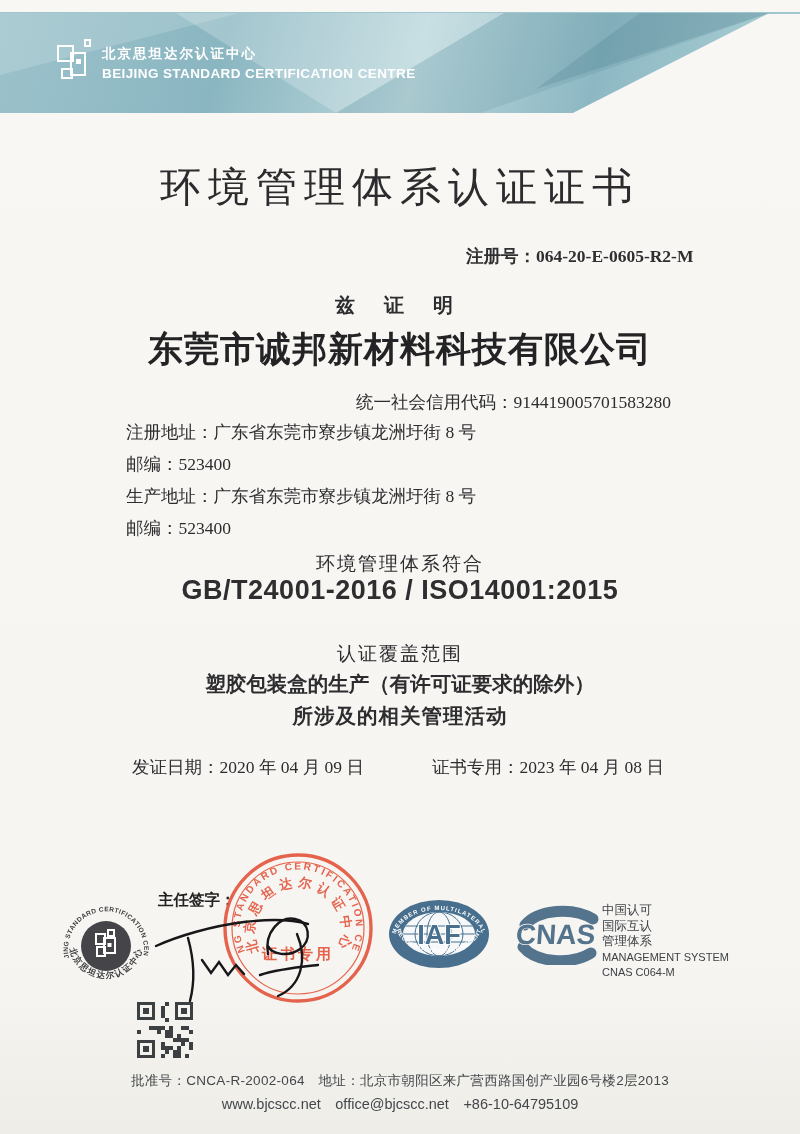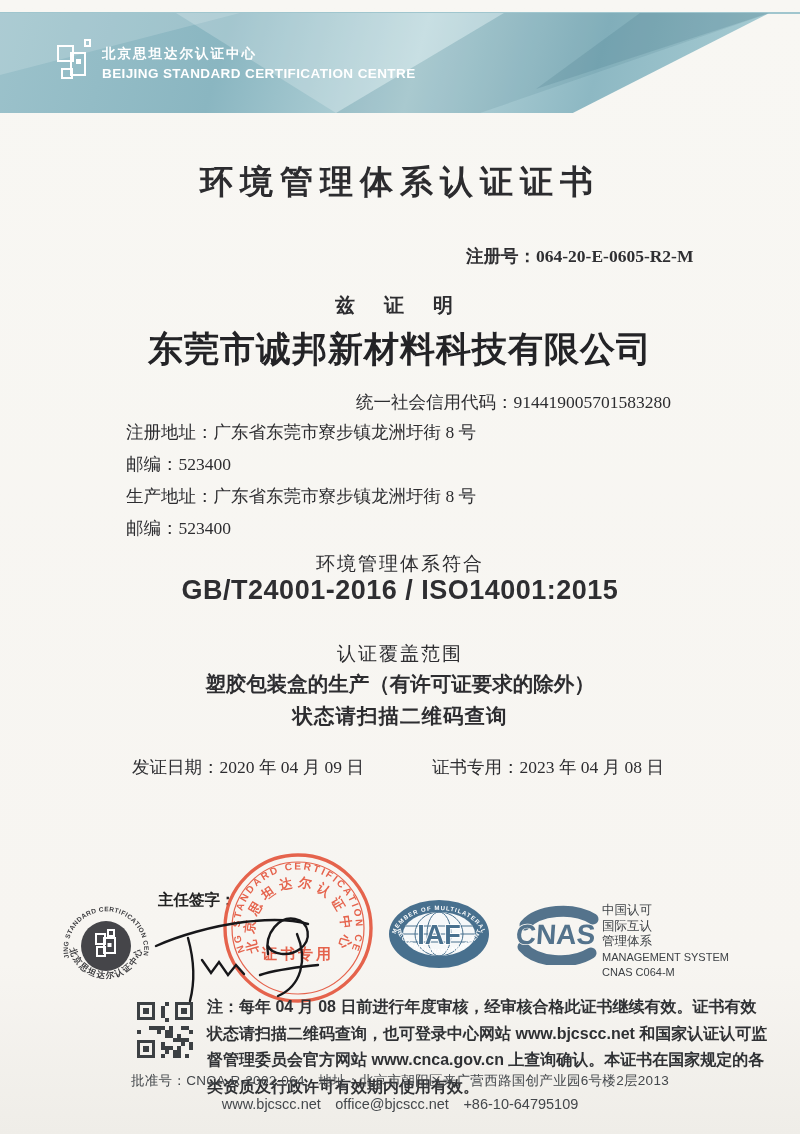--- a/index.html
+++ b/index.html
@@ -29,21 +29,21 @@
   .hl3 { left:19px; top:22px; width:5px; height:5px; background:#fff; }
   .hl4 { left:27px; top:2px; width:7px; height:8px; border:2px solid #fff; }
   .hl5 { left:4px; top:31px; width:12px; height:11px; border:2.5px solid #fff; }
   .horg { position:absolute; left:102px; top:45px; color:#fff;
     font-family:"Liberation Sans","DejaVu Sans",sans-serif; }
   .horg .cn { font-size:13.5px; letter-spacing:2px; font-weight:600; }
   .horg .en { font-size:13.5px; font-weight:700; letter-spacing:.4px; margin-top:3px; }
   
   .abs { position:absolute; }
   .ctr { left:0; width:800px; text-align:center; }
-  .title { top:160px; font-size:33px; font-weight:700; letter-spacing:7px; color:#2c2c2f; }
+  .title { top:160px; font-size:41px; font-weight:400; letter-spacing:7px; color:#2c2c2f; }
   .regno { top:244px; left:450px; font-size:17.5px; font-weight:700; color:#2f2f32;margin-left:16px; }
   .intro { top:292px; font-size:20px; font-weight:600; letter-spacing:12px; }
   .company { top:326px; font-size:35px; font-weight:700; letter-spacing:1px; color:#232326; }
   .credit { top:390px; left:356px; font-size:17.5px; }
   .addr { top:416px; left:126px; font-size:17.5px; line-height:32px; }
   .std-head { top:551px; font-size:19px; letter-spacing:2px; }
   .std-val { top:575px; font-size:27px; font-weight:700; letter-spacing:.5px;
     font-family:"Liberation Sans","DejaVu Sans",sans-serif; color:#2e2e31; }
   .scope-head { top:641px; font-size:19px; letter-spacing:2px; }
   .scope1 { top:670px; font-size:20.5px; font-weight:700; }
@@ -112,21 +112,21 @@
     <div><span>邮编：</span><span>523400</span></div>
     <div><span>生产地址：</span><span>广东省东莞市寮步镇龙洲圩街 8 号</span></div>
     <div><span>邮编：</span><span>523400</span></div>
   </div>
 
   <div class="abs ctr std-head">环境管理体系符合</div>
   <div class="abs ctr std-val">GB/T24001-2016 / ISO14001:2015</div>
 
   <div class="abs ctr scope-head">认证覆盖范围</div>
   <div class="abs ctr scope1">塑胶包装盒的生产（有许可证要求的除外）</div>
-  <div class="abs ctr scope2">状态请扫描二维码查询</div>
+  <div class="abs ctr scope2">所涉及的相关管理活动</div>
 
   <div class="abs date-issue">
     <span>发证日期：</span><span>2020 年 04 月 09 日</span>
   </div>
   <div class="abs date-valid">
     <span>证书专用：</span><span>2023 年 04 月 08 日</span>
   </div>
 
   <svg class="svgpos" style="left:56px;top:896px;" width="100" height="100" viewBox="0 0 100 100">
     <defs>
@@ -258,23 +258,17 @@
       <div class="qm" style="left: 52px; top: 44px;"></div>
       <div class="qm" style="left: 28px; top: 48px;"></div>
       <div class="qm" style="left: 36px; top: 48px;"></div>
       <div class="qm" style="left: 40px; top: 48px;"></div>
       <div class="qm" style="left: 24px; top: 52px;"></div>
       <div class="qm" style="left: 36px; top: 52px;"></div>
       <div class="qm" style="left: 40px; top: 52px;"></div>
       <div class="qm" style="left: 48px; top: 52px;"></div>
     </div>
 
-  <div class="abs note">
-    <div>注：每年 04 月 08 日前进行年度审核，经审核合格此证书继续有效。证书有效</div>
-    <div>状态请扫描二维码查询，也可登录中心网站 www.bjcscc.net 和国家认证认可监</div>
-    <div>督管理委员会官方网站 www.cnca.gov.cn 上查询确认。本证书在国家规定的各</div>
-    <div>类资质及行政许可有效期内使用有效。</div>
-  </div>
 
   <div class="abs ctr foot1">批准号：CNCA-R-2002-064　地址：北京市朝阳区来广营西路国创产业园6号楼2层2013</div>
   <div class="abs ctr foot2">www.bjcscc.net　office@bjcscc.net　+86-10-64795109</div>
 
 </div>
 
 </body></html>

